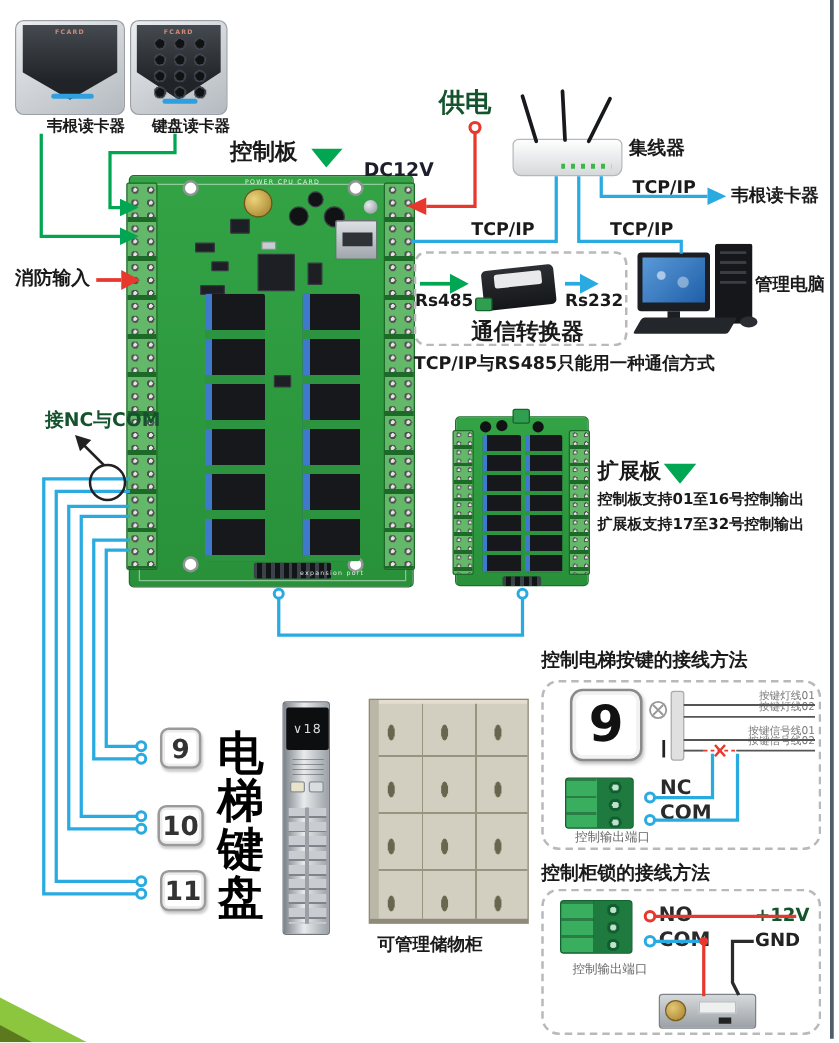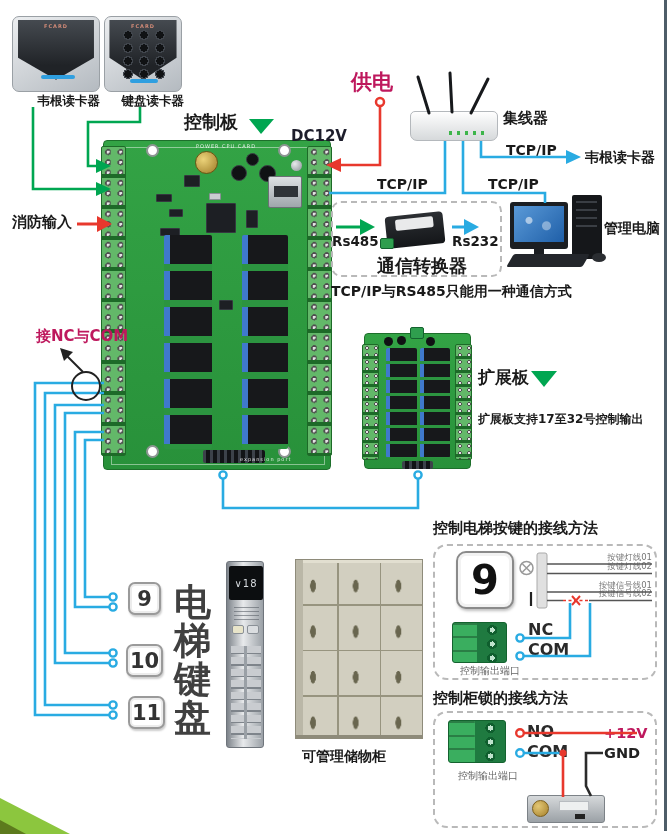--- a/index.html
+++ b/index.html
@@ -3,21 +3,21 @@
 <meta charset="utf-8">
 <style>
 *{margin:0;padding:0;box-sizing:border-box}
 body{background:#fff}
 #canvas{position:relative;width:671px;height:834px;background:#fff;overflow:hidden;
   font-family:"DejaVu Sans","Liberation Sans",sans-serif;color:#1a1a1a}
 .abs{position:absolute}
 .t{position:absolute;white-space:nowrap;line-height:1.15;color:#1a1a1a}
 .b{font-weight:700}
 .xb{font-weight:800}
-.red{color:#be185d}
+.red{color:#14532d}
 .gray{color:#777}
 .ctr{text-align:right}
 svg.overlay{position:absolute;left:0;top:0;pointer-events:none}
 
 .wg{stroke:#00a651;stroke-width:2.6;fill:none}
 .wgf{fill:#00a651;stroke:none}
 .wr{stroke:#e8382d;stroke-width:2.6;fill:none}
 .wrf{fill:#e8382d;stroke:none}
 .wb{stroke:#29abe2;stroke-width:2.6;fill:none}
 .wbf{fill:#29abe2;stroke:none}
@@ -81,21 +81,21 @@
   background-color:#2f9e4e;
   background-image:
    radial-gradient(circle at 74% 7px,#bfe3cd 0 2.6px,#0f5e2e 2.6px 5px,rgba(0,0,0,0) 5px),
    repeating-linear-gradient(180deg,rgba(0,0,0,.28) 0 2px,rgba(0,0,0,0) 2px 13.5px),
    linear-gradient(90deg,#3aae5f 0 46%,#1f7a40 46%);
   background-size:100% 14px,46% 100%,100% 100%;background-repeat:repeat,no-repeat,no-repeat}
 .lock{position:absolute;background:linear-gradient(180deg,#d6d9db,#9ba1a6);border:1px solid #7c8287;border-radius:3px}
 .brass{position:absolute;border-radius:50%;background:radial-gradient(circle at 35% 35%,#e3c775,#a5802b);border:1px solid #7c5f1d}
 
 .elvbtn{position:absolute;background:#fff;border:2px solid #9a9a9a;border-radius:7px;box-shadow:inset 0 0 0 2px #ececec,1px 2px 2px rgba(0,0,0,.2);display:flex;align-items:center;justify-content:center;font-size:21px;font-weight:700;color:#333}
-.vtitle{position:absolute;font-weight:800;color:#404040;word-break:break-all;line-height:1.04;letter-spacing:0}
+.vtitle{position:absolute;font-weight:800;color:#000000;word-break:break-all;line-height:1.04;letter-spacing:0}
 .panel{position:absolute;background:linear-gradient(90deg,#7d838a,#e8eaec 45%,#9ba1a7);border:1px solid #6f757c;border-radius:3px}
 .pdisp{position:absolute;background:#0c0e10;border-radius:2px;display:flex;align-items:center;justify-content:center;color:#d8dce0;font-size:10px;letter-spacing:1px}
 .pcard{position:absolute;background-image:repeating-linear-gradient(180deg,rgba(90,96,104,.6) 0 1px,rgba(0,0,0,0) 1px 4px)}
 .pbtn{position:absolute;background:#dadde0;border:1px solid #8a9097;border-radius:2px}
 .pgrid{position:absolute;
   background-image:
    linear-gradient(90deg,rgba(0,0,0,0) 0 13px,#9aa0a6 13px 16px,rgba(0,0,0,0) 16px),
    repeating-linear-gradient(180deg,#c9ccd0 0 7px,#7e848b 7px 8.5px,rgba(0,0,0,0) 8.5px 11.5px)}
 
 .locker{position:absolute;background-color:#d2cfc0;border:1px solid #8e8b7a;border-bottom:4px solid #8e8b7a;
@@ -197,20 +197,21 @@
   <div class="tstrip small" style="left:362px;top:344px;width:17px;height:116px"></div>
   <div class="tstrip small" style="left:455px;top:344px;width:17px;height:116px"></div>
   <div class="relays small" style="left:386px;top:348px;width:31px;height:110px"></div>
   <div class="relays small" style="left:420px;top:348px;width:30px;height:110px"></div>
   <div class="cap" style="left:384px;top:337px;width:9px;height:9px;background:#101214"></div>
   <div class="cap" style="left:397px;top:336px;width:9px;height:9px;background:#101214"></div>
   <div class="cap" style="left:426px;top:337px;width:9px;height:9px;background:#101214"></div>
   <div class="convterm" style="left:410px;top:327px;width:14px;height:12px"></div>
   <div class="conn" style="left:402px;top:461px;width:31px;height:8px"></div>
   <span class="t xb" style="left:478px;top:368px;font-size:17px">扩展板</span>
+  <span class="t" style="left:478px;top:393px;font-size:12px;font-weight:600">控制板支持01至16号控制输出</span>
   <span class="t" style="left:478px;top:413px;font-size:12px;font-weight:600">扩展板支持17至32号控制输出</span>
 
   <div class="elvbtn" style="left:128px;top:582px;width:33px;height:33px">9</div>
   <div class="elvbtn" style="left:126px;top:644px;width:37px;height:33px">10</div>
   <div class="elvbtn" style="left:128px;top:696px;width:37px;height:33px">11</div>
   <div class="vtitle" style="left:174px;top:584px;width:40px;font-size:37px">电梯键盘</div>
   <div class="panel" style="left:226px;top:561px;width:38px;height:187px">
     <div class="pdisp" style="left:2px;top:4px;width:34px;height:34px">∨18</div>
     <div class="pcard" style="left:7px;top:45px;width:25px;height:13px"></div>
     <div class="pbtn" style="left:5px;top:63px;width:12px;height:9px;background:#e8e4c9"></div>

